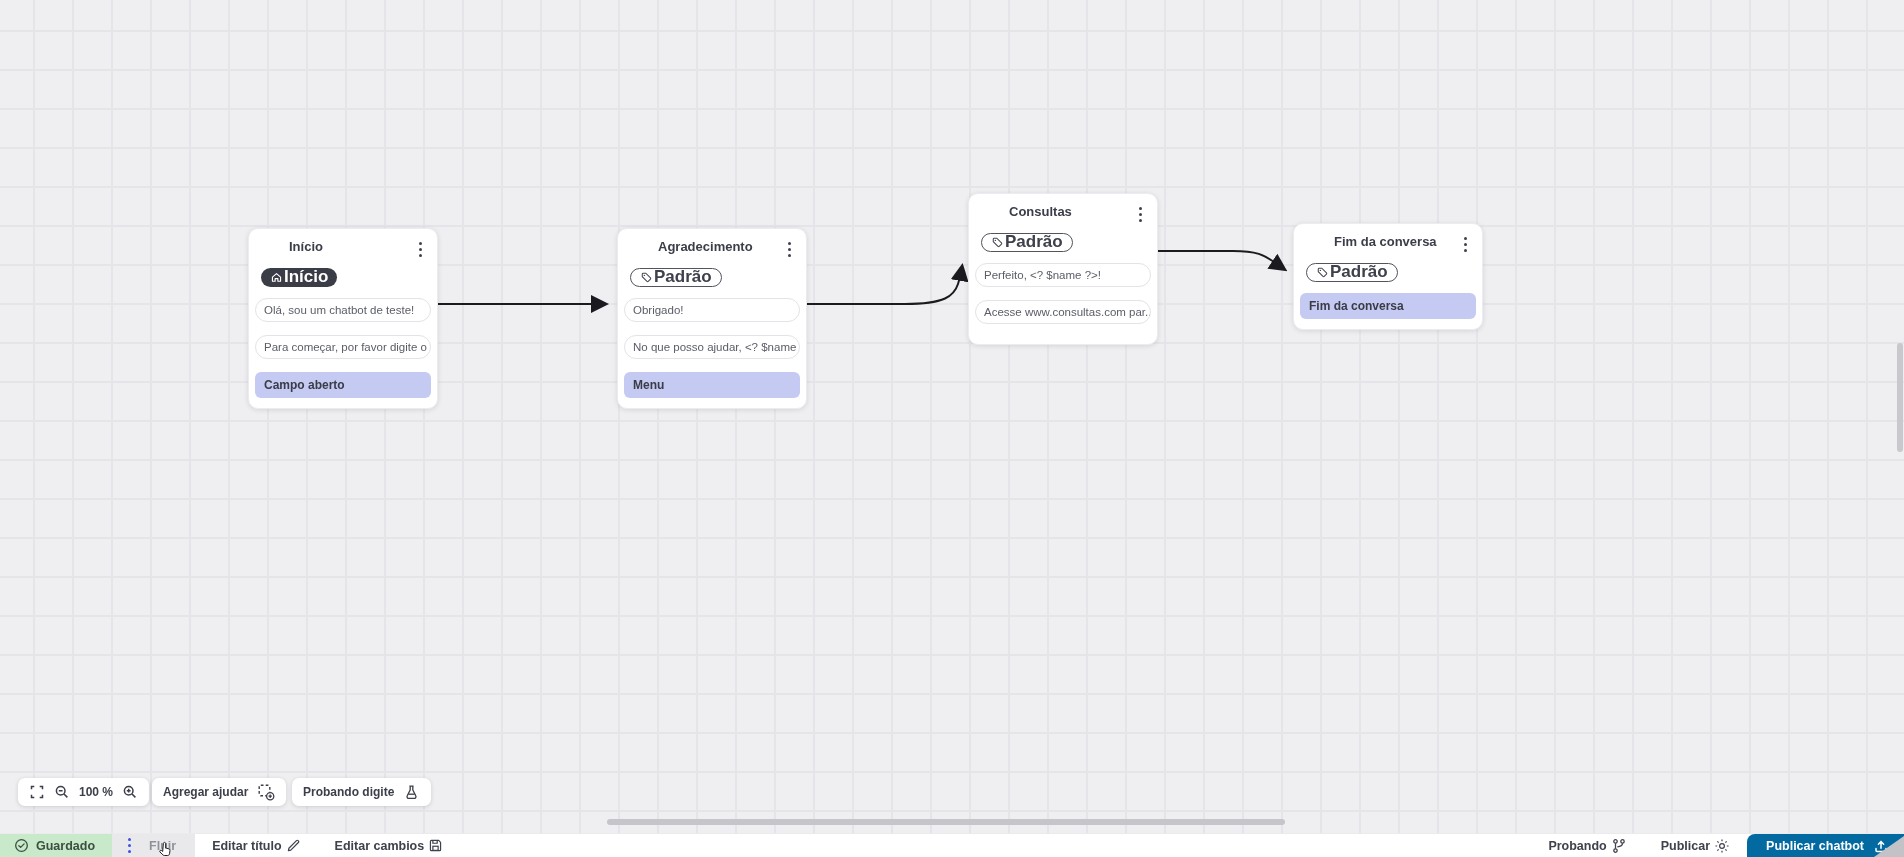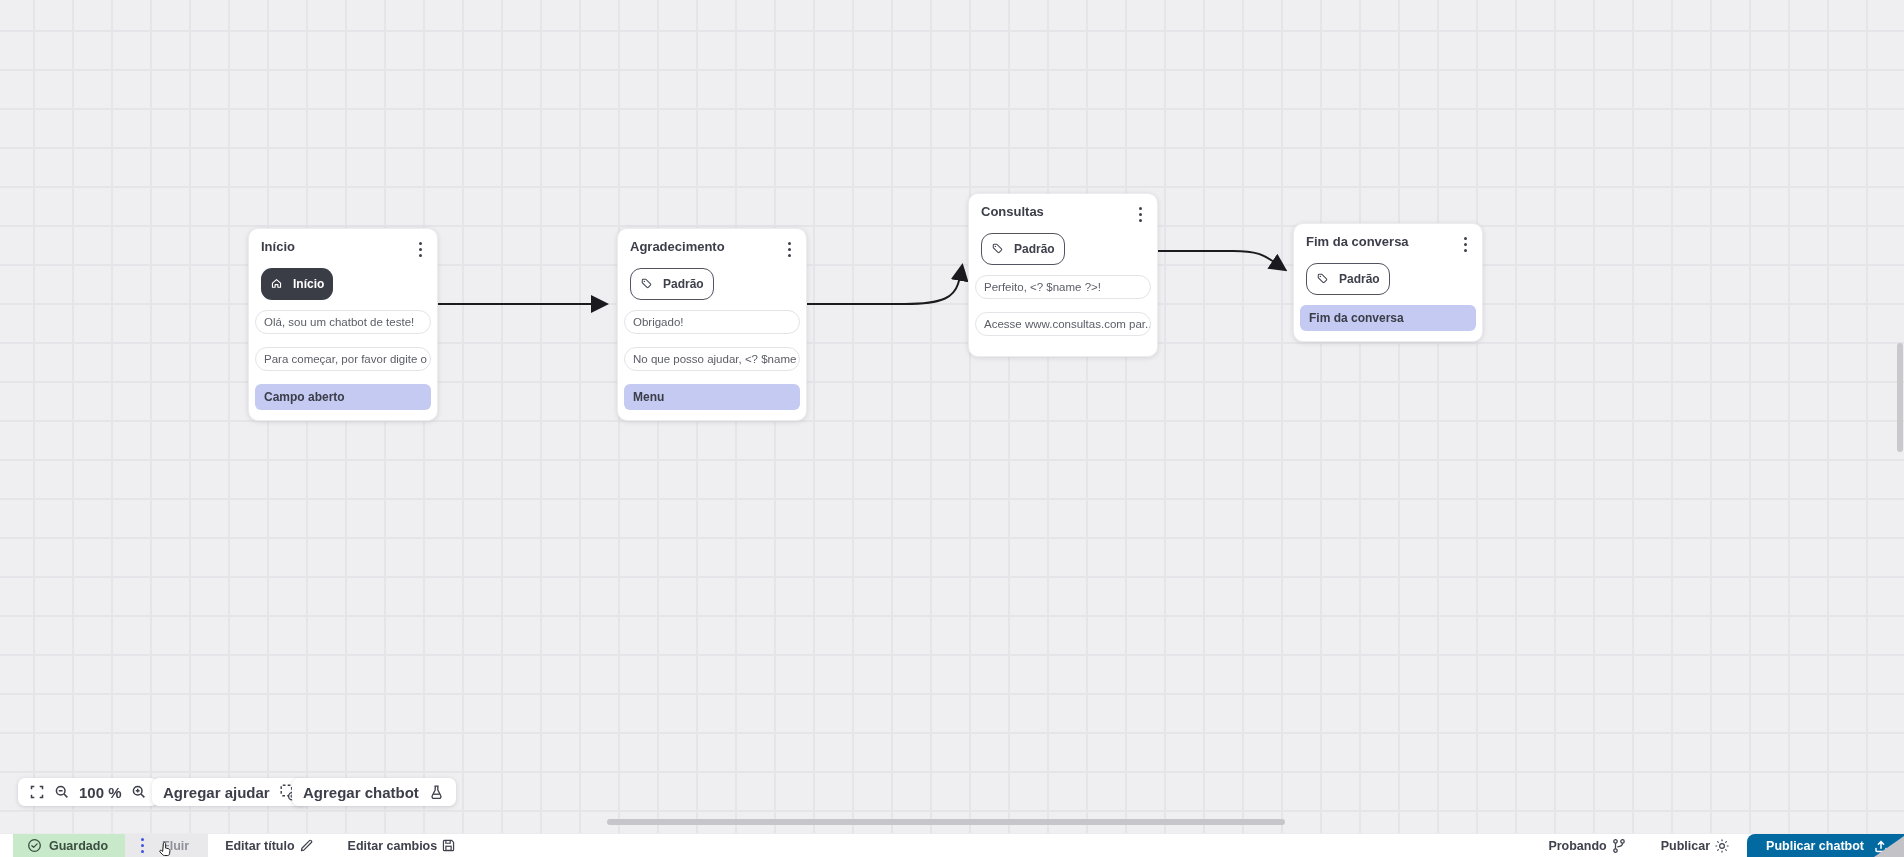--- a/index.html
+++ b/index.html
@@ -12,54 +12,54 @@
       linear-gradient(90deg, #e5e5e9 2px, transparent 2px);
     background-size:39px 39px; background-position:-6px -9px; }
 
   
   #edges { position:absolute; left:0; top:0; pointer-events:none; z-index:1; }
 
   
   .node { position:absolute; width:190px; background:#fff; border:1px solid #ececf0;
     border-radius:10px; box-shadow:0 1px 5px rgba(40,40,60,.13); z-index:2; }
   .node-header { display:flex; justify-content:space-between; align-items:flex-start;
-    padding:10px 12px 0 12px; }
+    padding:10px 12px 0 12px;margin-left:28px; }
   .node-title { font-size:13px; font-weight:700; color:#3b3d48; }
   .kebab { display:flex; flex-direction:column; align-items:center; padding:1px 3px; cursor:pointer; }
   .kebab span { width:3px; height:3px; border-radius:50%; background:#3e404b; margin:1.6px 0; display:block; }
   .badge-row { padding:8px 12px 0 12px; }
-  .badge { display:inline-flex; align-items:center; gap:10px; height:32px;
-    border-radius:11px; padding:0 9px; font-size:12px; font-weight:700; }
+  .badge { display:inline-flex; align-items:center; gap:1px; height:19px;
+    border-radius:11px; padding:0 9px; font-size:17px; font-weight:700; }
   .badge.dark { background:#3a3c46; color:#fff; }
   .badge.outline { background:#fff; border:1.5px solid #51535e; color:#3e404b; }
   .node-body { padding:10px 6px 7px 6px; }
   .msg { border:1px solid #e3e3e8; background:#fff; border-radius:12px;
     padding:5px 8px; font-size:11.5px; color:#5b5d67; margin-bottom:13px;
     white-space:nowrap; overflow:hidden; }
   .option { background:#c4caf1; border-radius:6px; padding:6px 9px;
     font-size:12px; font-weight:700; color:#3a3c48; margin-bottom:3px;
     white-space:nowrap; overflow:hidden; }
 
   
   .tool-card { position:absolute; top:778px; height:28px; background:#fff;
     border-radius:7px; box-shadow:0 1px 4px rgba(30,30,50,.16);
     display:flex; align-items:center; gap:9px; padding:0 11px;
-    font-size:15px; font-weight:700; color:#3c3e49; z-index:3; cursor:pointer; }
+    font-size:12px; font-weight:700; color:#3c3e49; z-index:3; cursor:pointer; }
   .tool-card svg { display:block; }
 
   
   .hscroll { position:absolute; left:607px; top:819px; width:678px; height:6px;
     background:#c5c5ca; border-radius:3px; z-index:3; }
   .vscroll { position:absolute; left:1897px; top:343px; width:6px; height:109px;
     background:#c9c9cd; border-radius:3px; z-index:3; }
 
   
   .statusbar { position:absolute; left:0; bottom:0; width:1904px; height:24px;
     background:#fff; border-top:1px solid #ebebee; display:flex;
-    align-items:stretch; font-size:12.5px; font-weight:700; z-index:10;padding-left:13px; }
+    align-items:stretch; font-size:12.5px; font-weight:700; z-index:10; }
   .sb-saved { background:#c8e9ca; color:#3c4f42; display:flex; align-items:center;
     gap:7px; padding:0 17px 0 14px; }
   .sb-tab { background:#e9e9ec; color:#90929a; display:flex; align-items:center;
     gap:15px; padding:0 19px 0 13px; cursor:pointer; }
   .sb-tab .kebab span { background:#3f51e3; }
   .sb-item { display:flex; align-items:center; gap:4px; padding:0 17px;
     color:#3f414c; cursor:pointer; }
   .sb-spacer { flex:1; }
   .sb-publish { background:#0369a1; color:#fff; display:flex; align-items:center;
     gap:9px; padding:0 15px 0 19px; border-top-left-radius:8px; cursor:pointer; }
@@ -198,21 +198,21 @@
   <div class="tool-card" style="left:152px;">
     <span>Agregar ajudar</span>
     <svg width="18" height="18" viewBox="0 0 18 18" fill="none">
         <rect x="2.2" y="2.2" width="10.6" height="10.6" rx="1.6" stroke="#3c3e49" stroke-width="1.4" stroke-dasharray="2.7 2.2"></rect>
         <circle cx="13.2" cy="13.2" r="3.6" fill="#fff" stroke="#3c3e49" stroke-width="1.3"></circle>
         <path d="M13.2 11.5 V14.9 M11.5 13.2 H14.9" stroke="#3c3e49" stroke-width="1.3"></path>
       </svg>
   </div>
 
   <div class="tool-card" style="left:292px;">
-    <span>Agregar chatbot</span>
+    <span>Probando digite</span>
     <svg width="17" height="17" viewBox="0 0 18 18" fill="none" stroke="#3c3e49" stroke-width="1.4">
         <path d="M6.8 2.3 H11.2 M7.6 2.3 V6.3 L4.5 12.5 A1.9 1.9 0 0 0 6.2 15.3 H11.8 A1.9 1.9 0 0 0 13.5 12.5 L10.4 6.3 V2.3" stroke-linejoin="round"></path>
         <path d="M5.7 10.8 H12.3"></path>
       </svg>
   </div>
 
   <div class="hscroll"></div>
   <div class="vscroll"></div>
 
   <div class="statusbar">

